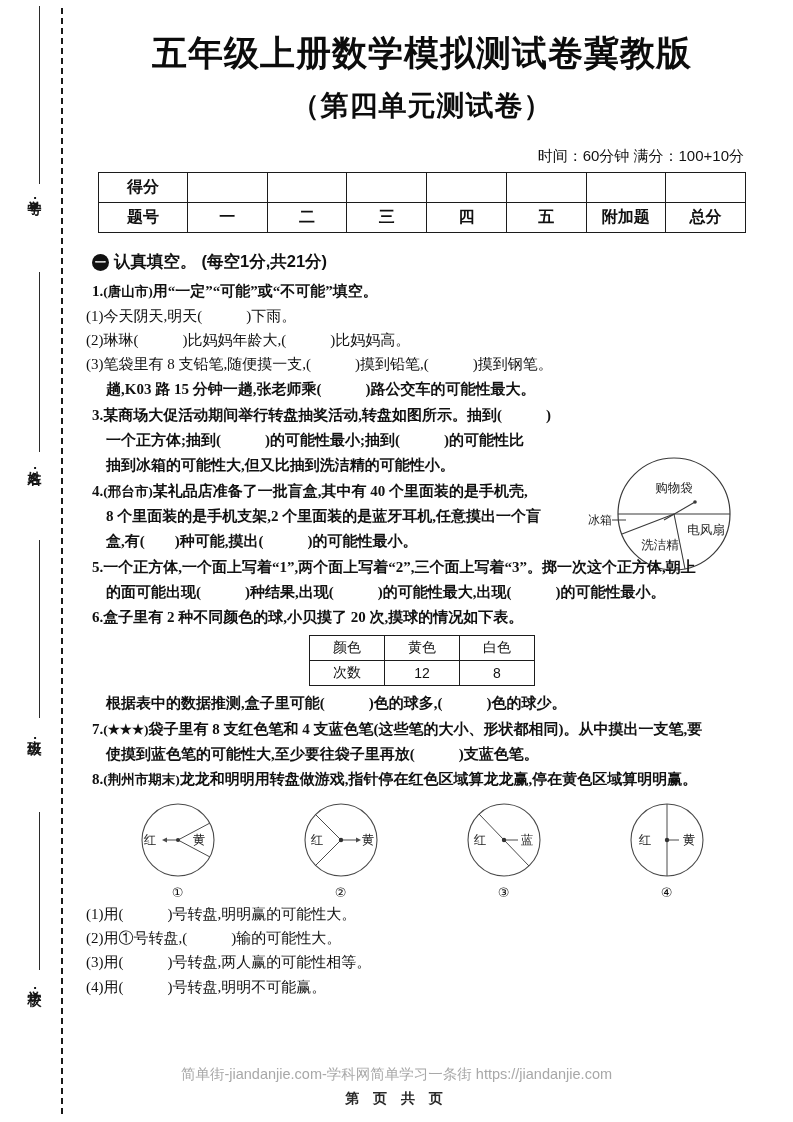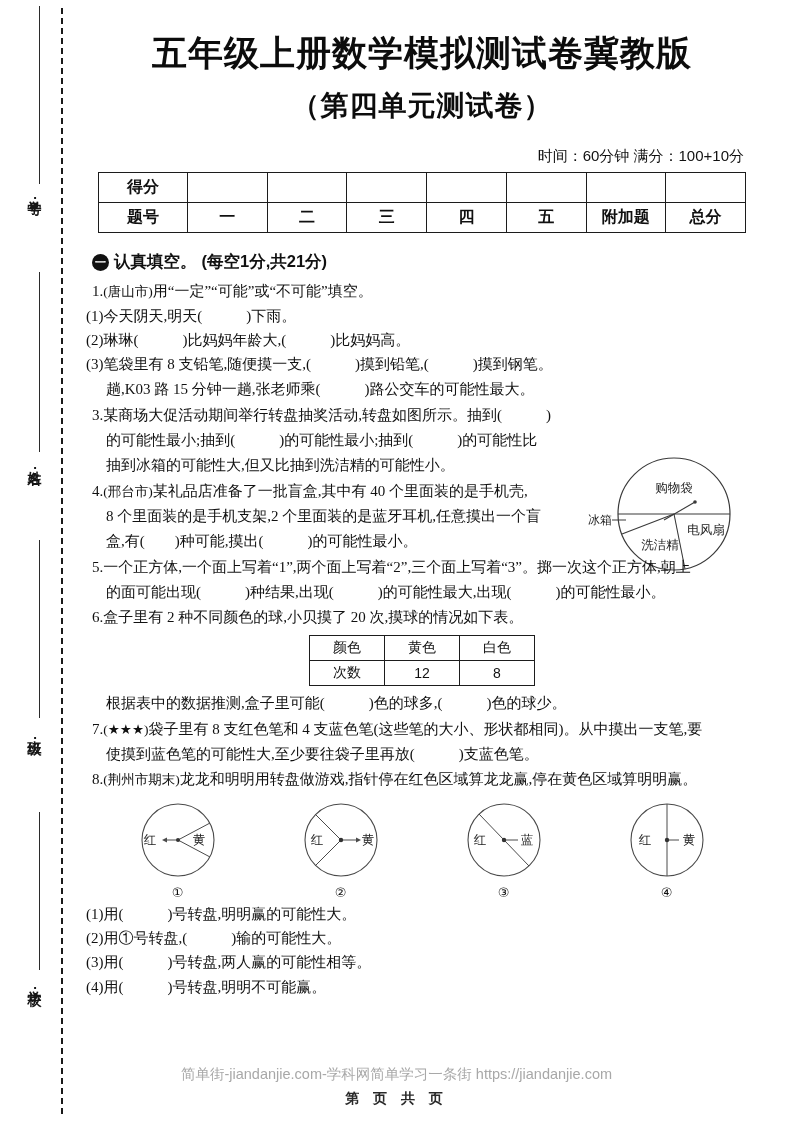--- a/index.html
+++ b/index.html
@@ -136,20 +136,21 @@
     line-height: 1;
     flex: none;
   }
 
   
   .q {
     font-size: 15px;
     line-height: 1.62;
     margin: 1px 0 0 6px;
     position: relative;
+    font-weight: bold;
   }
   .sub {
     font-size: 15px;
     line-height: 1.62;
   }
   .indent {
     margin-left: 20px;
   }
   .small-cn { font-size: 13.5px; }
   .blank { display: inline-block; width: 44px; }
@@ -305,21 +306,21 @@
     </div>
 
     <div class="q indent">
       <span>趟,K03 路 15 分钟一趟,张老师乘(</span><span class="blank"></span><span>)路公交车的可能性最大。</span>
     </div>
 
     <div class="q q-wrap">
       <span>3.</span><span>某商场大促活动期间举行转盘抽奖活动,转盘如图所示。抽到(</span><span class="blank"></span><span>)</span>
     </div>
     <div class="q q-wrap indent">
-      <span>的可能性最小;抽到(</span><span class="blank"></span><span>)的可能性最小;抽到(</span><span class="blank"></span><span>)的可能性比</span>
+      <span>一个正方体;抽到(</span><span class="blank"></span><span>)的可能性最小;抽到(</span><span class="blank"></span><span>)的可能性比</span>
     </div>
     <div class="q q-wrap indent">
       <span>抽到冰箱的可能性大,但又比抽到洗洁精的可能性小。</span>
     </div>
 
     <div class="prize-wheel">
       <svg width="180" height="135" viewBox="0 0 180 135">
         <circle cx="92" cy="62" r="56" fill="none" stroke="#3a3a3a" stroke-width="1.2"></circle>
 
         <line x1="36" y1="62" x2="148" y2="62" stroke="#3a3a3a" stroke-width="1.2"></line>

